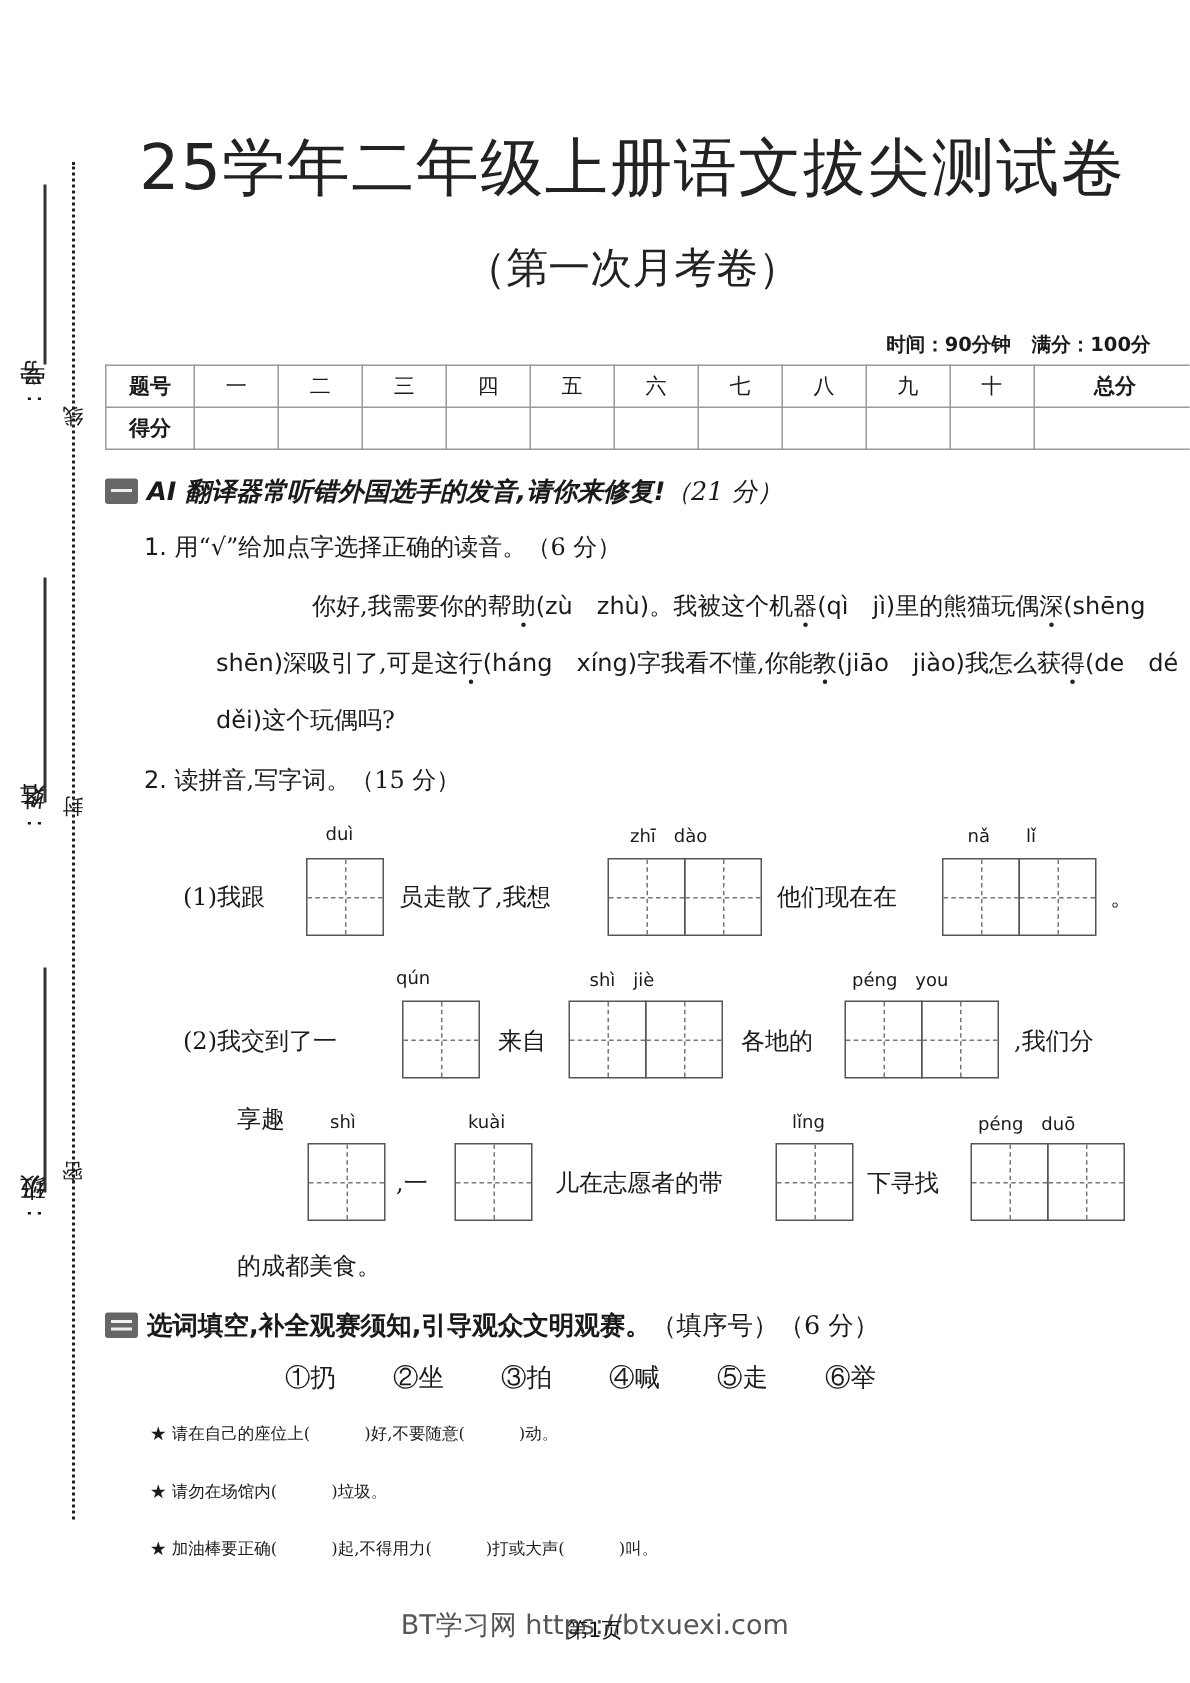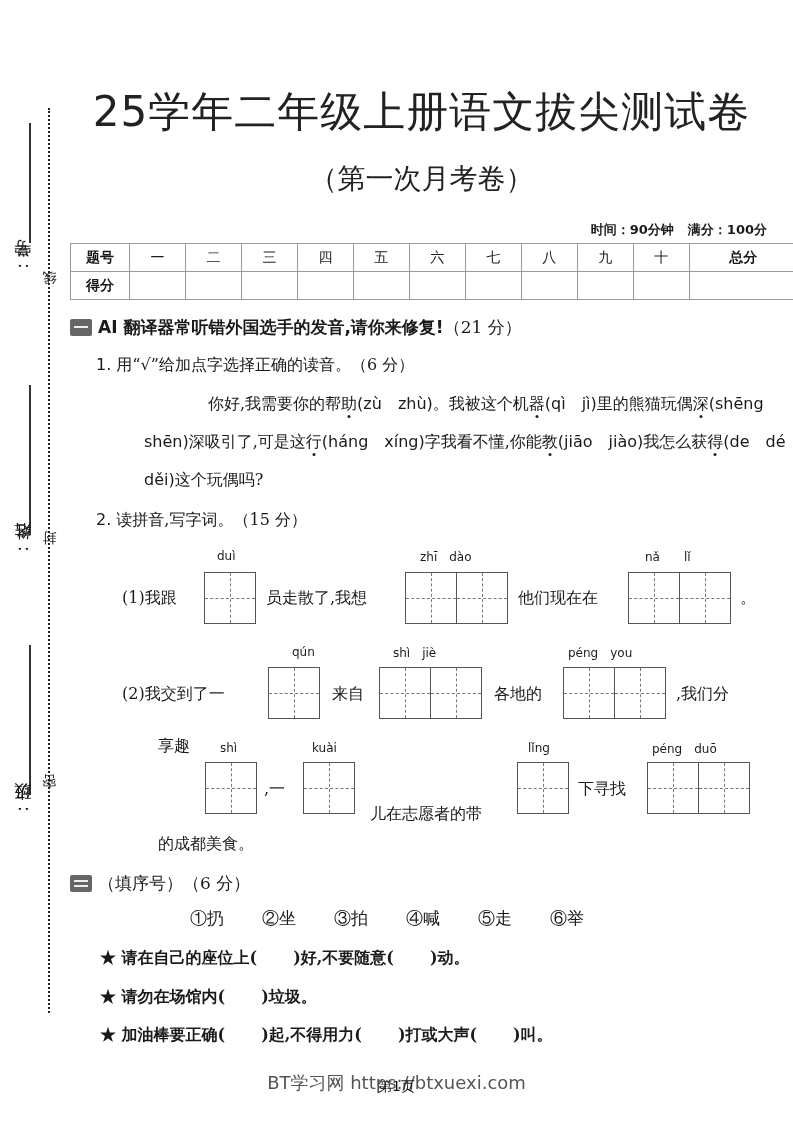--- a/index.html
+++ b/index.html
@@ -45,21 +45,21 @@
   .txt { position:absolute; font-size:16px; white-space:nowrap; }
   .pinyin { position:absolute; font-family:"DejaVu Sans","Liberation Sans",sans-serif; font-size:12px; white-space:nowrap; }
   .grid { position:absolute; display:flex; }
   .cell { width:52px; height:52px; border:1.2px solid #555; box-sizing:border-box; position:relative; margin-left:-1px; }
   .cell:first-child { margin-left:0; }
   .cell::before { content:""; position:absolute; left:50%; top:0; bottom:0; border-left:1px dashed #777; }
   .cell::after { content:""; position:absolute; top:50%; left:0; right:0; border-top:1px dashed #777; }
 
   .opts { position:absolute; top:907px; left:190px; display:flex; font-size:17px; }
   .opts span { margin-right:38px; }
-  .star-line { position:absolute; left:100px; font-size:16px; white-space:nowrap;font-weight:bold; }
+  .star-line { position:absolute; left:100px; font-size:11px; white-space:nowrap; }
   .blank { display:inline-block; }
 
   .footer { position:absolute; top:1071px; left:0; width:793px; text-align:center;
             font-family:"DejaVu Sans","Liberation Sans",sans-serif; font-size:18px; color:#555; }
   .pageno { position:absolute; top:1078px; left:0; width:793px; text-align:center;
             font-family:"DejaVu Sans","Liberation Sans",sans-serif; font-size:14px; color:#111; }
 </style>
 </head>
 <body>
 
@@ -115,21 +115,21 @@
     <td></td>
     <td></td>
     <td></td>
     <td></td>
     <td></td>
     <td></td>
   </tr>
 </tbody>
   </table>
 
-<div class="sec" style="top:316px;">
+<div class="sec" style="top:316px;font-style:italic;">
   <span class="sec-badge">
       <i style="top:7px;"></i>
     </span>
   <span>AI 翻译器常听错外国选手的发音,请你来修复!</span>
   <span class="pts">（21 分）</span>
 </div>
 
 <div class="q" style="top:355px;">
   <span class="num">1.</span>
   <span>用“√”给加点字选择正确的读音。</span><span>（6 分）</span>
@@ -157,21 +157,21 @@
   </div>
 <div class="txt" style="left:518px;top:588px;">他们现在在</div>
 <div class="pinyin" style="left:645px;top:549px;">nǎ　　lǐ</div>
 <div class="grid" style="left:628px;top:572px;">
     <div class="cell"></div>
     <div class="cell"></div>
   </div>
 <div class="txt" style="left:740px;top:588px;">。</div>
 
 <div class="txt" style="left:122px;top:684px;">(2)我交到了一</div>
-<div class="pinyin" style="left:292px;top:645px;">qún</div>
+<div class="pinyin" style="left:264px;top:645px;">qún</div>
 <div class="grid" style="left:268px;top:667px;">
     <div class="cell"></div>
   </div>
 <div class="txt" style="left:332px;top:684px;">来自</div>
 <div class="pinyin" style="left:393px;top:645px;">shì　jiè</div>
 <div class="grid" style="left:379px;top:667px;">
     <div class="cell"></div>
     <div class="cell"></div>
   </div>
 <div class="txt" style="left:494px;top:684px;">各地的</div>
@@ -185,39 +185,40 @@
 <div class="txt" style="left:158px;top:736px;">享趣</div>
 <div class="pinyin" style="left:220px;top:741px;">shì</div>
 <div class="grid" style="left:205px;top:762px;">
     <div class="cell"></div>
   </div>
 <div class="txt" style="left:264px;top:779px;">,一</div>
 <div class="pinyin" style="left:312px;top:741px;">kuài</div>
 <div class="grid" style="left:303px;top:762px;">
     <div class="cell"></div>
   </div>
-<div class="txt" style="left:370px;top:804px;font-family:Liberation Serif, serif;">儿在志愿者的带</div>
+<div class="txt" style="left:370px;top:779px;font-family:Liberation Serif, serif;">儿在志愿者的带</div>
 <div class="pinyin" style="left:528px;top:741px;">lǐng</div>
 <div class="grid" style="left:517px;top:762px;">
     <div class="cell"></div>
   </div>
 <div class="txt" style="left:578px;top:779px;">下寻找</div>
 <div class="pinyin" style="left:652px;top:741px;">péng　duō</div>
 <div class="grid" style="left:647px;top:762px;">
     <div class="cell"></div>
     <div class="cell"></div>
   </div>
 
 <div class="txt" style="left:158px;top:834px;">的成都美食。</div>
 
 <div class="sec" style="top:872px;">
   <span class="sec-badge">
       <i style="top:5px;"></i>
       <i style="top:10px;"></i>
     </span>
+  <span>选词填空,补全观赛须知,引导观众文明观赛。</span>
   <span class="pts">（填序号）</span>
     <span class="pts">（6 分）</span>
 </div>
 
 <div class="opts">
   <span>①扔</span>
   <span>②坐</span>
   <span>③拍</span>
   <span>④喊</span>
   <span>⑤走</span>

